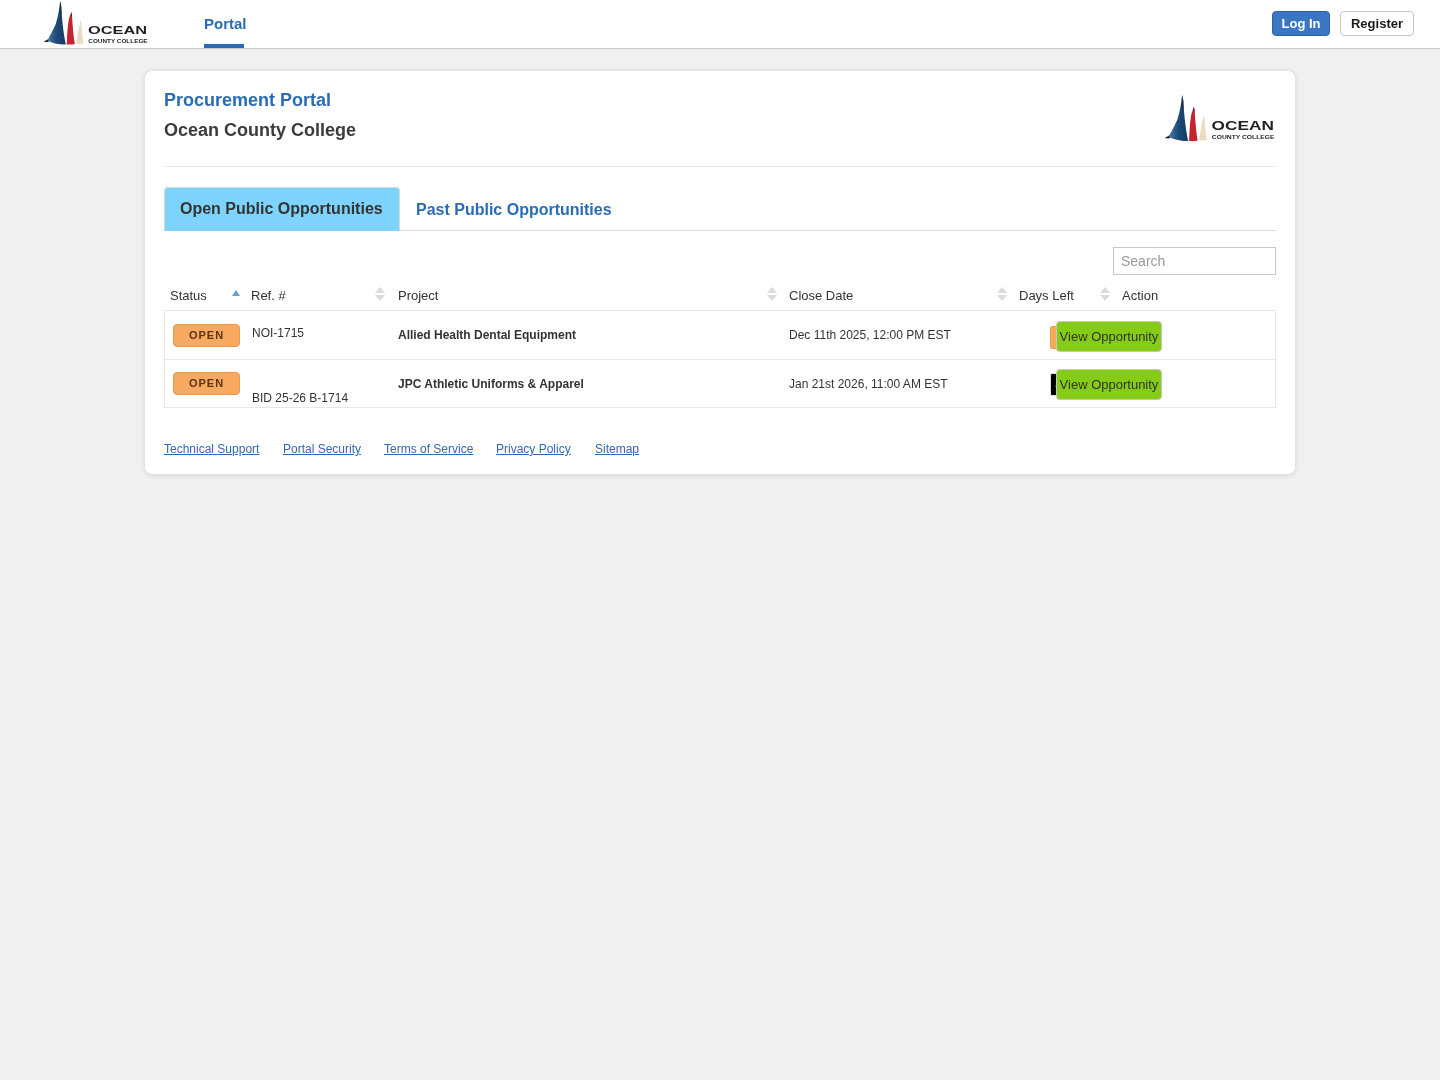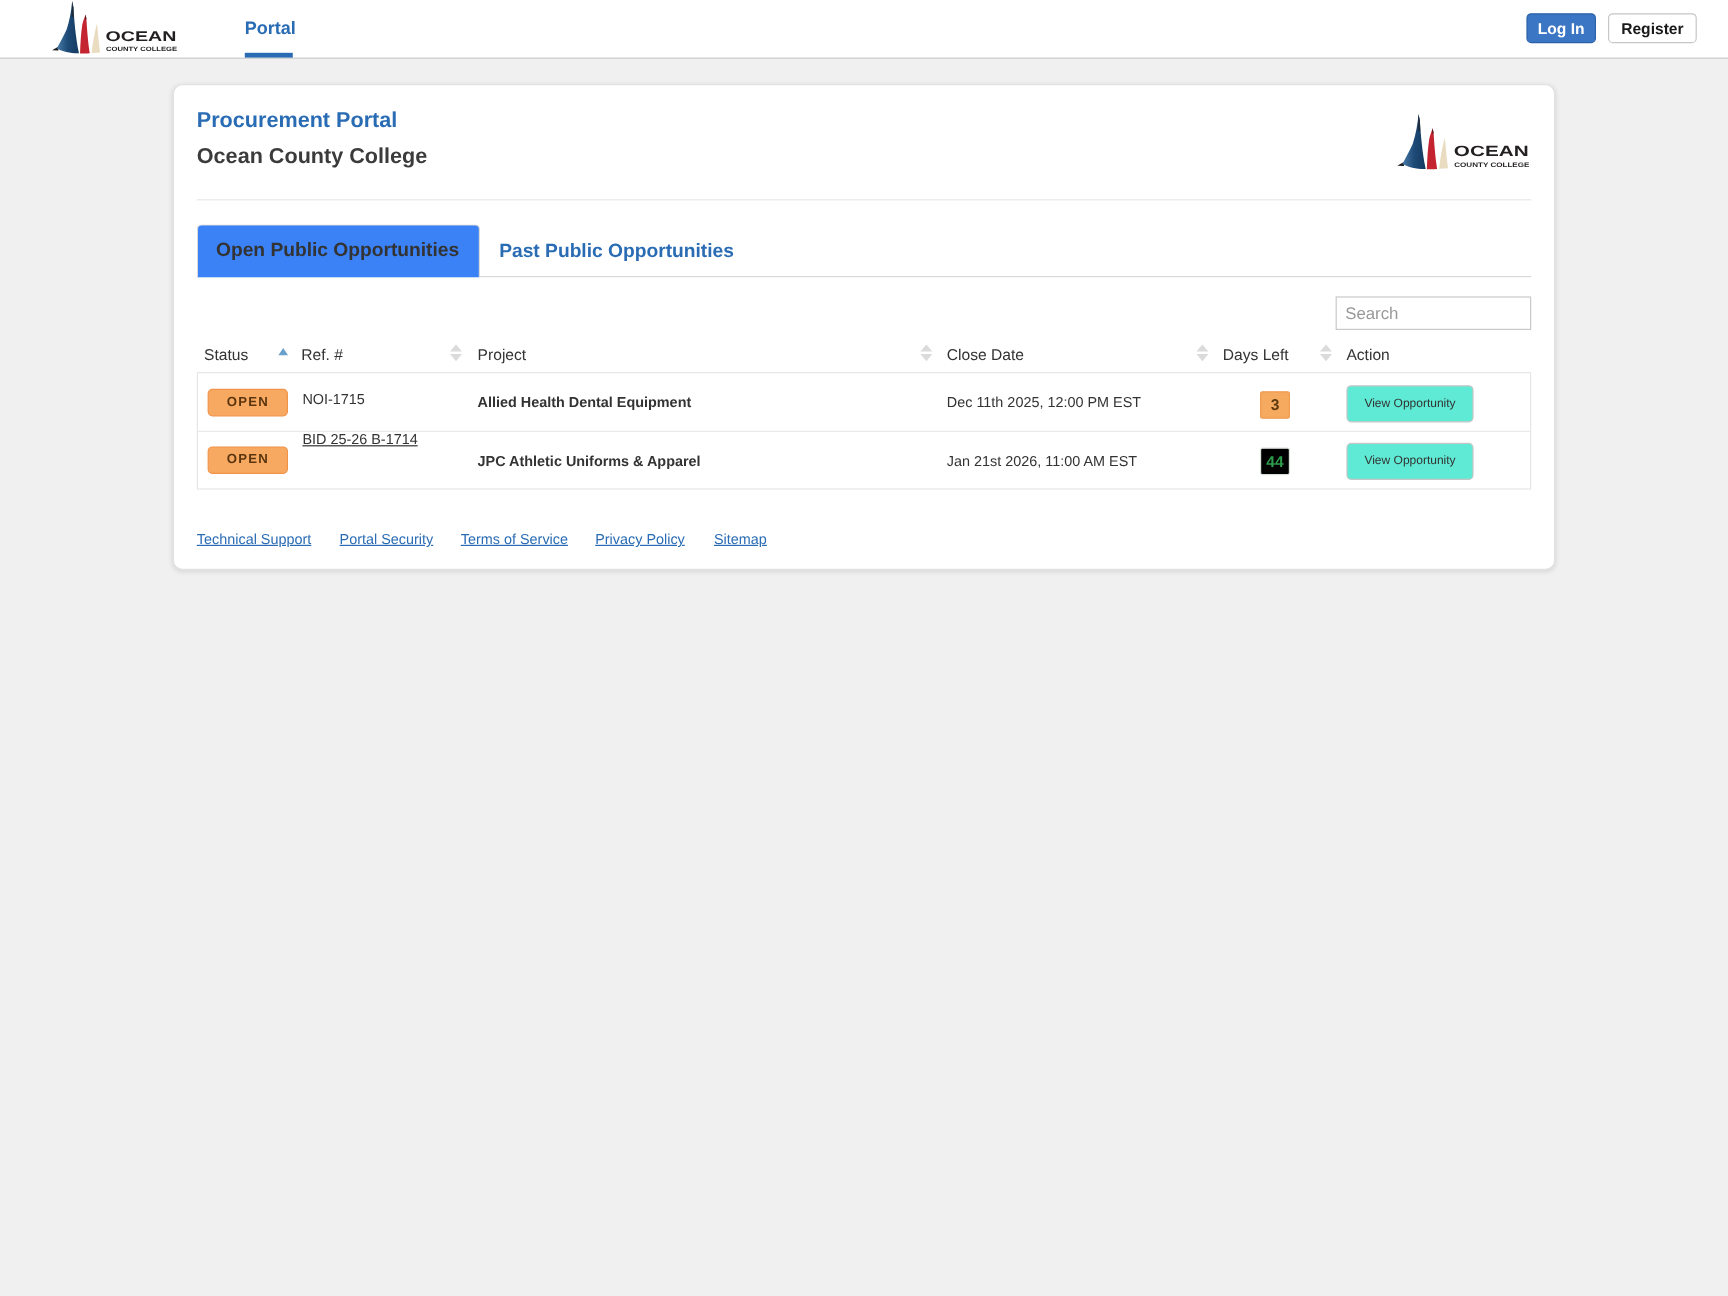--- a/index.html
+++ b/index.html
@@ -8,35 +8,35 @@
 .navbar { position:absolute; left:0; top:0; width:1440px; height:49px; background:#fff; border-bottom:1px solid #c9c9c9; }
 .nav-portal { position:absolute; left:204px; top:15px; color:#2a6cb4; font-weight:bold; font-size:15px; }
 .nav-underline { position:absolute; left:204px; top:44px; width:40px; height:4px; background:#2a6cb4; }
 .btn-login { position:absolute; left:1272px; top:11px; width:58px; height:25px; background:#3b76c4; border:1px solid #2d62a8; border-radius:4px; color:#fff; font-weight:bold; font-size:13px; text-align:center; line-height:23px; }
 .btn-register { position:absolute; left:1340px; top:11px; width:74px; height:25px; background:#fff; border:1px solid #c6c6c6; border-radius:4px; color:#1a1a1a; font-weight:bold; font-size:13px; text-align:center; line-height:23px; }
 .card { position:absolute; left:144px; top:70px; width:1152px; height:405px; background:#fff; border:1px solid #e2e2e2; border-radius:8px; box-shadow:0 1px 4px rgba(0,0,0,0.10); }
 .h1 { position:absolute; left:164px; top:90px; font-size:18px; font-weight:bold; color:#2a6cb4; }
 .h2 { position:absolute; left:164px; top:120px; font-size:18px; font-weight:bold; color:#3b3b3b; }
 .hr { position:absolute; left:164px; top:166px; width:1112px; height:1px; background:#e8e8e8; }
 .tabline { position:absolute; left:164px; top:230px; width:1112px; height:1px; background:#d9d9d9; }
-.tab-active { position:absolute; left:164px; top:187px; width:236px; height:44px; background:#3b82f6; border:1px solid #d9d9d9; border-bottom:none; border-radius:4px 4px 0 0; font-size:16px; font-weight:bold; color:#333; line-height:42px; padding-left:15px; }
+.tab-active { position:absolute; left:164px; top:187px; width:236px; height:44px; background:#7dd3fc; border:1px solid #d9d9d9; border-bottom:none; border-radius:4px 4px 0 0; font-size:16px; font-weight:bold; color:#333; line-height:42px; padding-left:15px; }
 .tab-past { position:absolute; left:416px; top:201px; font-size:16px; font-weight:bold; color:#2a6cb4; }
 .search { position:absolute; left:1113px; top:247px; width:163px; height:28px; border:1px solid #c9c9c9; font-size:14px; color:#999; line-height:26px; padding-left:7px; background:#fff; }
 .th { position:absolute; font-size:13px; font-weight:normal; color:#333; top:288px; }
 .arrow { position:absolute; width:0; height:0; border-left:5px solid transparent; border-right:5px solid transparent; }
 .arr-up { border-bottom:6px solid #dbdbdb; }
 .arr-dn { border-top:6px solid #dbdbdb; }
 .tbody { position:absolute; left:164px; top:310px; width:1112px; height:98px; border:1px solid #e6e6e6; }
 .rowline { position:absolute; left:164px; top:359px; width:1112px; height:1px; background:#e9e9e9; }
 .td { position:absolute; font-size:12px; color:#333; }
 .badge-open { position:absolute; left:173px; width:67px; height:23px; background:#f8a961; border:1px solid #f0944a; border-radius:4px; color:#5a350e; font-weight:bold; font-size:11px; letter-spacing:1px; text-align:center; line-height:21px; }
 .badge-days { position:absolute; left:1050px; width:25px; height:23px; font-weight:bold; font-size:13px; text-align:center; line-height:21px; border-radius:2px; }
 .bd-orange { background:#f6aa60; border:1px solid #ef9b4e; color:#5d3a10; }
 .bd-green { background:#000000; border:1px solid #dbe4da; color:#2e9e4c; }
-.btn-view { position:absolute; left:1122px; width:106px; height:31px; background:#5eead4; border:1px solid #c6c6c6; border-radius:4px; font-size:10px; color:#333; text-align:center; line-height:29px; }
+.btn-view { position:absolute; left:1056px; width:106px; height:31px; background:#84cc16; border:1px solid #c6c6c6; border-radius:4px; font-size:13px; color:#333; text-align:center; line-height:29px; }
 .flink { position:absolute; top:442px; font-size:12px; color:#2a6cb4; text-decoration:underline; }
 </style>
 </head>
 <body>
 <div class="navbar"></div>
 
 <svg class="abs" style="left:43px; top:0;" width="106" height="46" viewBox="0 0 106 46">
   <defs>
     <linearGradient id="navy" x1="0" y1="0" x2="1" y2="0">
       <stop offset="0" stop-color="#4a7aa6"></stop>
@@ -99,21 +99,21 @@
 <div class="rowline"></div>
 
 <div class="badge-open" style="top:324px;">OPEN</div>
 <div class="td" style="left:252px; top:326px;">NOI-1715</div>
 <div class="td" style="left:398px; top:328px; font-weight:bold;">Allied Health Dental Equipment</div>
 <div class="td" style="left:789px; top:328px;">Dec 11th 2025, 12:00 PM EST</div>
 <div class="badge-days bd-orange" style="top:326px;">3</div>
 <div class="btn-view" style="top:321px;">View Opportunity</div>
 
 <div class="badge-open" style="top:372px;">OPEN</div>
-<div class="td" style="left:252px; top:359px;text-decoration:underline;">BID 25-26 B-1714</div>
+<div class="td" style="left:252px; top:391px;">BID 25-26 B-1714</div>
 <div class="td" style="left:398px; top:376.5px; font-weight:bold;">JPC Athletic Uniforms &amp; Apparel</div>
 <div class="td" style="left:789px; top:376.5px;">Jan 21st 2026, 11:00 AM EST</div>
 <div class="badge-days bd-green" style="top:373px;">44</div>
 <div class="btn-view" style="top:369px;">View Opportunity</div>
 
 <div class="flink" style="left:164px;">Technical Support</div>
 <div class="flink" style="left:283px;">Portal Security</div>
 <div class="flink" style="left:384px;">Terms of Service</div>
 <div class="flink" style="left:496px;">Privacy Policy</div>
 <div class="flink" style="left:595px;">Sitemap</div>

